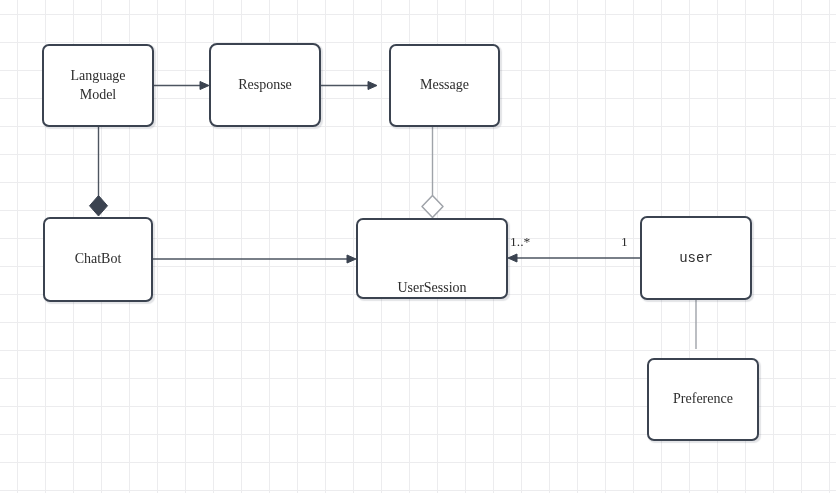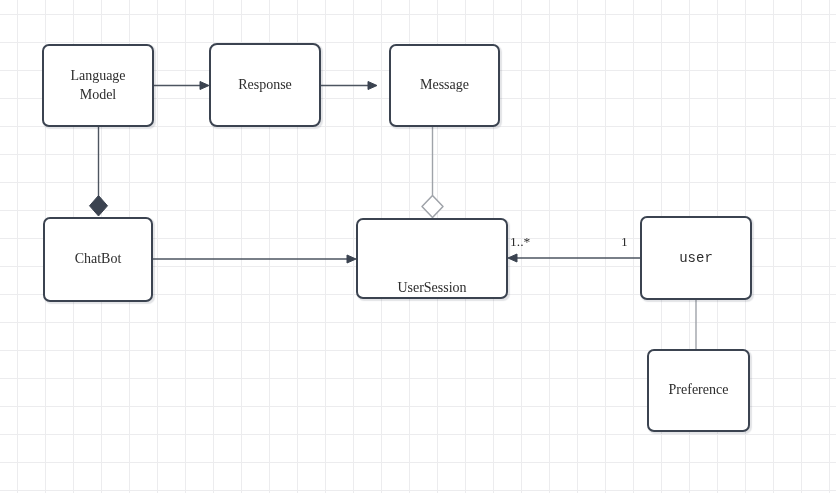--- a/index.html
+++ b/index.html
@@ -140,21 +140,21 @@
   </div>
 
   <div class="node" style="left:356px; top:218px; width:152px; height:81px;align-items:flex-end;">
     <span class="node-label">UserSession</span>
   </div>
 
   <div class="node" style="left:640px; top:216px; width:112px; height:84px;font-family:Liberation Mono, monospace;">
     <span class="node-label">user</span>
   </div>
 
-  <div class="node" style="left:647px; top:349px; width:103px; height:83px;">
+  <div class="node" style="left:647px; top:358px; width:112px; height:83px;">
     <span class="node-label">Preference</span>
   </div>
 
   <span class="mult-label" style="left:510px; top:235px;">1..*</span>
 
   <span class="mult-label" style="left:621px; top:235px;">1</span>
 
 </div>
 
 </body></html>

